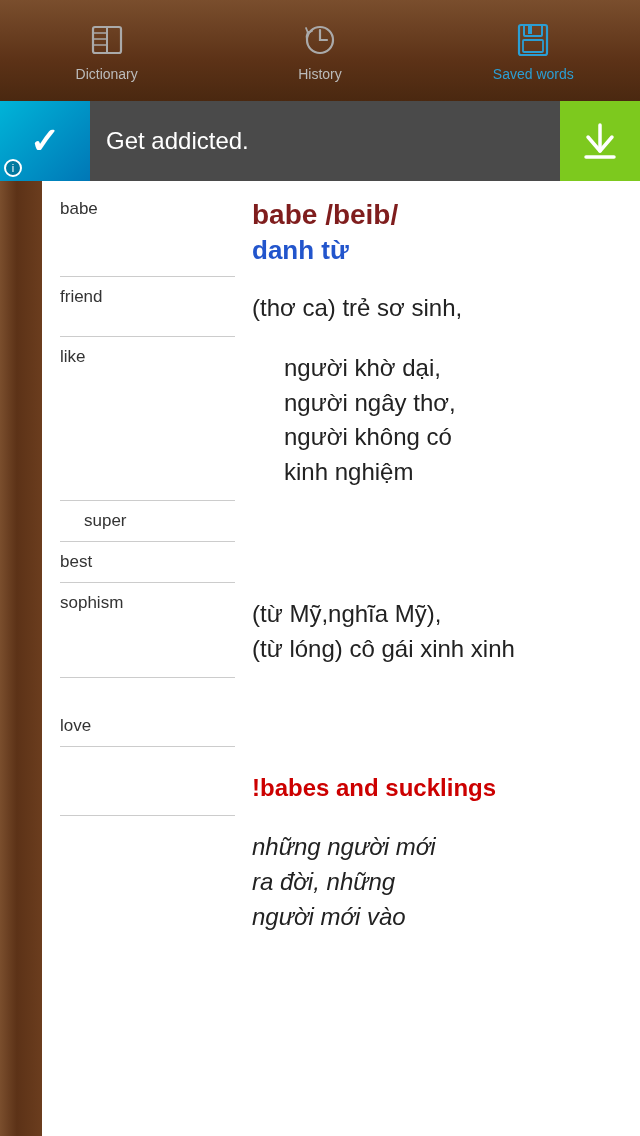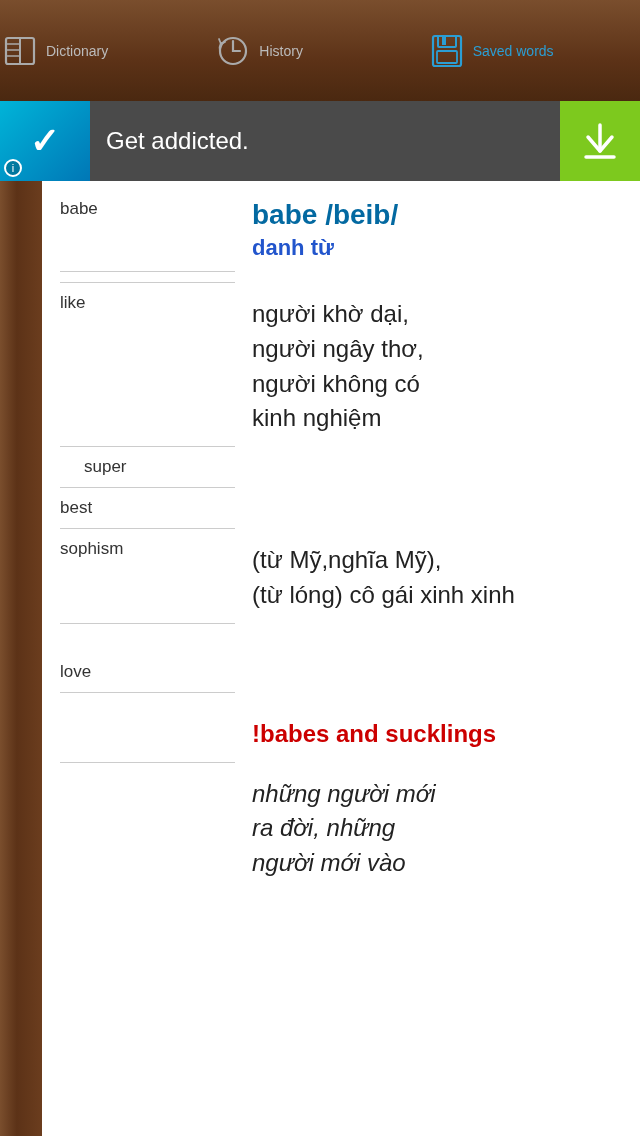--- a/index.html
+++ b/index.html
@@ -11,21 +11,21 @@
       width: 640px;
       height: 101px;
       background: #5c3a1e;
       background: linear-gradient(180deg, #7a4e2d 0%, #5c3217 60%, #4a2810 100%);
       display: flex;
       align-items: center;
       justify-content: space-around;
     }
     .tab-item {
       display: flex;
-      flex-direction: row;
+      flex-direction: column;
       align-items: center;
       gap: 6px;
       flex: 1;
       cursor: pointer;
     }
     .tab-icon {
       width: 40px;
       height: 40px;
     }
     .tab-label {
@@ -128,24 +128,24 @@
       background: #ccc;
       margin: 10px 0 10px 18px;
     }
     .definition-area {
       flex: 1;
       padding-left: 12px;
     }
     .word-title {
       font-size: 28px;
       font-weight: bold;
-      color: #0369a1;
+      color: #7f1d1d;
     }
     .word-class {
-      font-size: 22px;
+      font-size: 26px;
       font-weight: bold;
       color: #2255cc;
       margin-top: 4px;
     }
     .def-text {
       font-size: 24px;
       color: #222;
       line-height: 1.45;
       margin-top: 4px;
     }
@@ -230,24 +230,32 @@
         <span class="word-item">babe</span>
       </div>
       <div class="definition-area">
         <div class="word-title">babe /beib/</div>
         <div class="word-class">danh từ</div>
       </div>
     </div>
 
     <div class="divider"></div>
 
-
-    <div class="divider"></div>
-
     <div style="display:flex; padding: 0 18px 0 18px; align-items:flex-start;">
+      <div style="width:180px; flex-shrink:0;">
+        <span class="word-item">friend</span>
+      </div>
+      <div class="definition-area">
+        <div class="def-text">(thơ ca) trẻ sơ sinh,</div>
+      </div>
+    </div>
+
+    <div class="divider"></div>
+
+    <div style="display:flex; padding: 0 18px 0 18px; align-items:flex-start;gap:32px;">
       <div style="width:180px; flex-shrink:0;">
         <span class="word-item">like</span>
       </div>
       <div class="definition-area">
         <div class="def-text">người khờ dại,<br>người ngây thơ,<br>người không có<br>kinh nghiệm</div>
       </div>
     </div>
 
     <div class="divider"></div>
 

